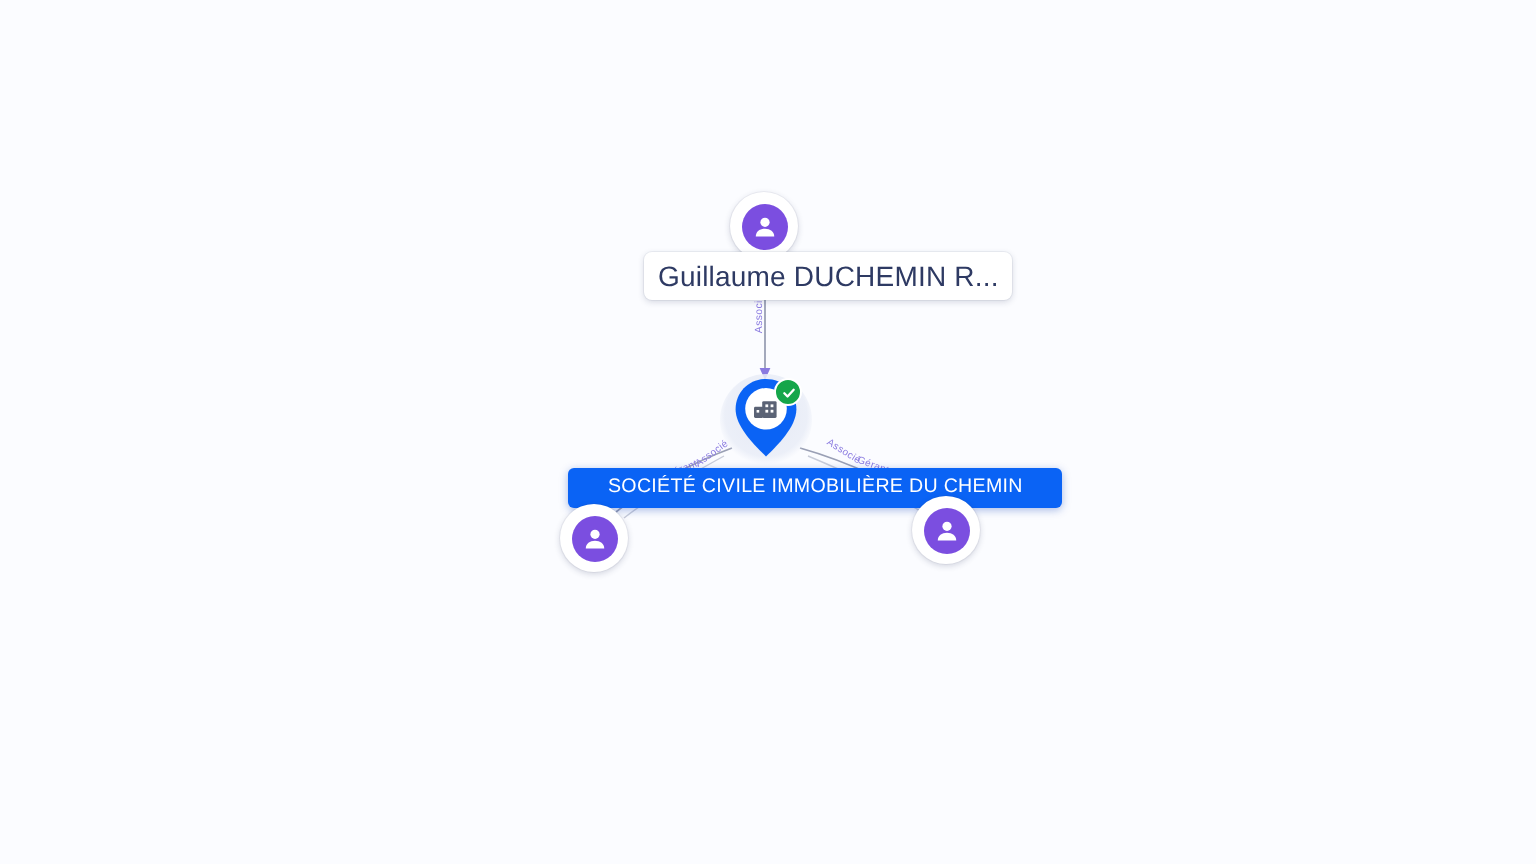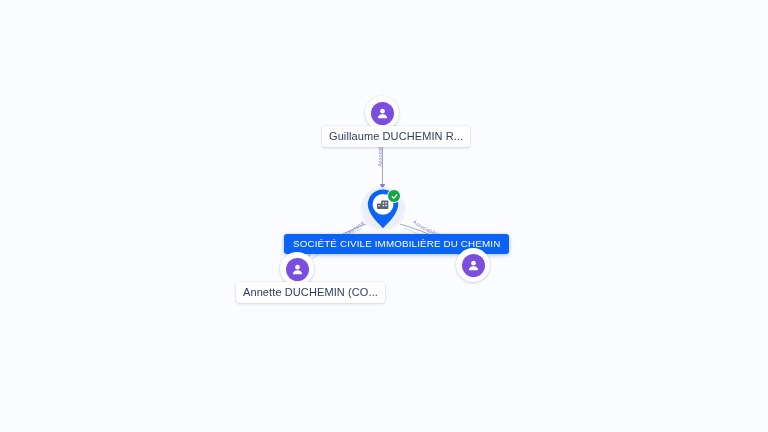--- a/index.html
+++ b/index.html
@@ -91,34 +91,34 @@
     display: flex;
     align-items: center;
     justify-content: center;
   }
   .verified-badge svg { display: block; }
 
   
   .label-chip {
     position: absolute;
     white-space: nowrap;
-    font-size: 11px;
+    font-size: 14px;
     letter-spacing: 0.1px;
     line-height: 1;
     padding: 5px 7px 5px 7px;
     border-radius: 4px;
     background: #ffffff;
     color: #2e3a63;
     box-shadow: 0 1px 3px rgba(40, 50, 90, 0.18), 0 0 0 0.5px rgba(70,80,120,0.07);
   }
   .label-chip.company {
     background: #0a63f5;
     color: #ffffff;
     font-size: 9.8px;
-    padding: 5px 9px;
+    padding: 5px 20px;
     border-radius: 3px;
     letter-spacing: 0.15px;
     box-shadow: 0 1px 4px rgba(10, 60, 180, 0.35);
   }
 
   
   .edge-label {
     position: absolute;
     font-size: 5px;
     color: #8a7ae0;
@@ -211,21 +211,20 @@
   <div class="node" style="left:280px; top:252px;">
     <div class="person-avatar">
       <span class="disc">
         <svg width="15" height="15" viewBox="0 0 24 24" fill="#ffffff">
           <circle cx="12" cy="8.2" r="3.7"></circle>
           <path d="M4.6 19.6c0-4.1 3.3-6.3 7.4-6.3s7.4 2.2 7.4 6.3z"></path>
         </svg>
       </span>
     </div>
   </div>
-  <div class="label-chip" style="left:236px; top:282px;">Annette DUCHEMIN (CO...</div>
 
   <div class="node" style="left:456px; top:248px;">
     <div class="person-avatar">
       <span class="disc">
         <svg width="15" height="15" viewBox="0 0 24 24" fill="#ffffff">
           <circle cx="12" cy="8.2" r="3.7"></circle>
           <path d="M4.6 19.6c0-4.1 3.3-6.3 7.4-6.3s7.4 2.2 7.4 6.3z"></path>
         </svg>
       </span>
     </div>

